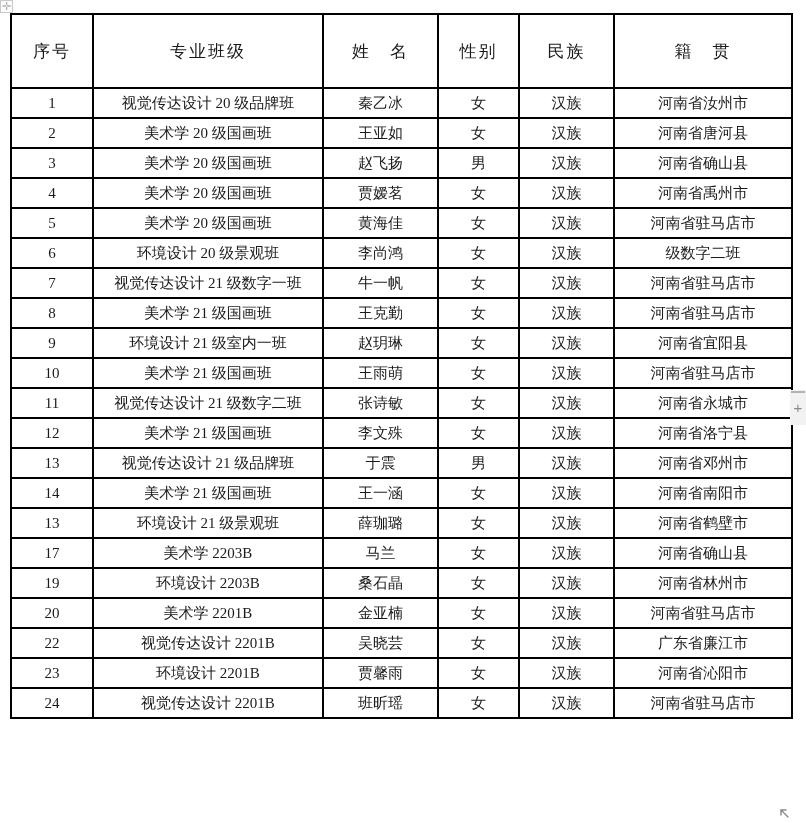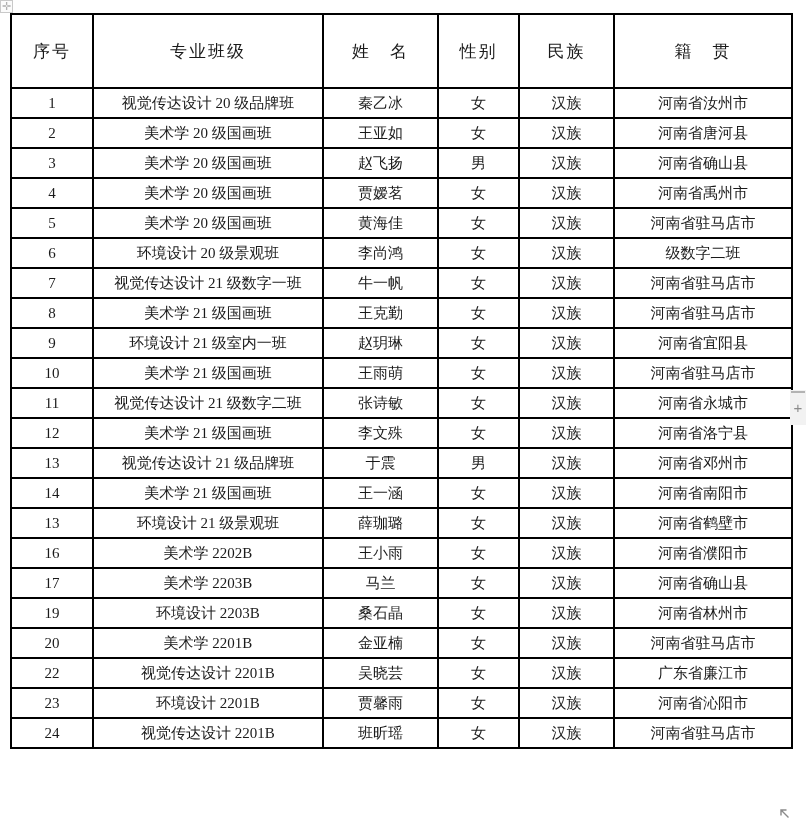--- a/index.html
+++ b/index.html
@@ -210,28 +210,20 @@
         </tr>
         <tr>
           <td>13</td>
           <td>环境设计 21 级景观班</td>
           <td>薛珈璐</td>
           <td>女</td>
           <td>汉族</td>
           <td>河南省鹤壁市</td>
         </tr>
         <tr>
-          <td>16</td>
-          <td>美术学 2202B</td>
-          <td>王小雨</td>
-          <td>女</td>
-          <td>汉族</td>
-          <td>河南省濮阳市</td>
-        </tr>
-        <tr>
           <td>17</td>
           <td>美术学 2203B</td>
           <td>马兰</td>
           <td>女</td>
           <td>汉族</td>
           <td>河南省确山县</td>
         </tr>
         <tr>
           <td>19</td>
           <td>环境设计 2203B</td>

